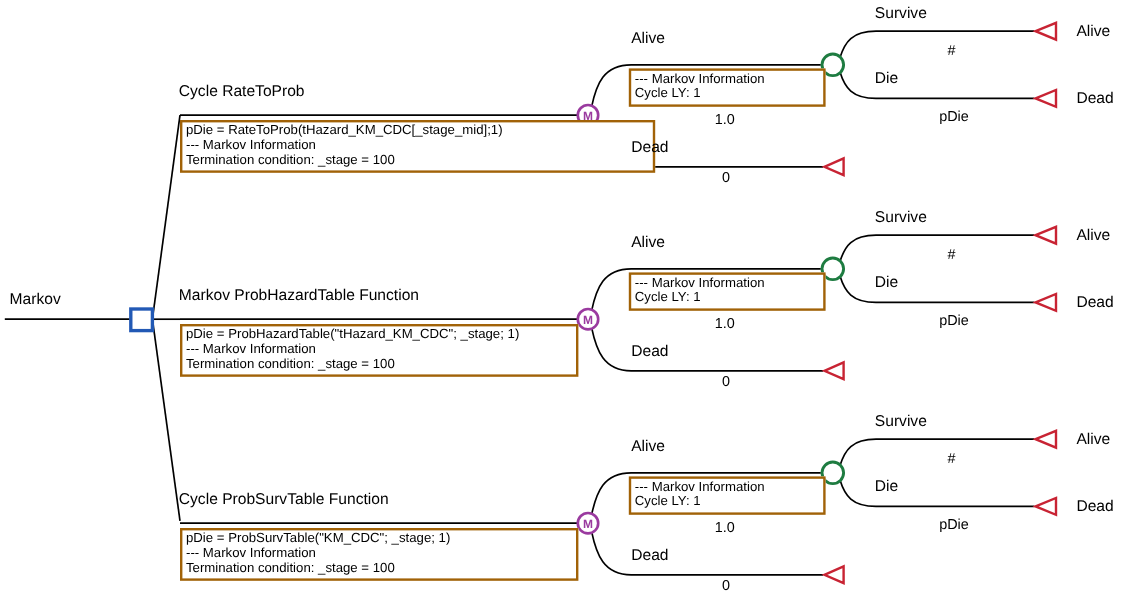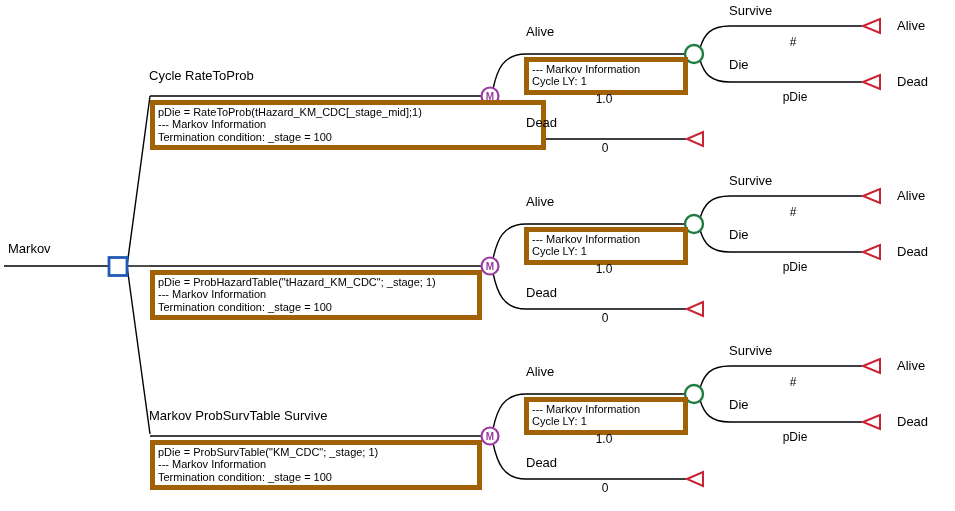--- a/index.html
+++ b/index.html
@@ -12,21 +12,21 @@
   .decisionnode{fill:#fff;stroke:var(--decision_blue,#2259b5);stroke-width:2.8;}
   .mnode{fill:#fff;stroke:var(--markov_purple,#9a3a9f);stroke-width:2.2;}
   .mletter{fill:var(--markov_purple,#9a3a9f);font:700 10px "Liberation Sans",sans-serif;text-anchor:middle;}
   .chancenode{fill:#fff;stroke:var(--chance_green,#1e7c41);stroke-width:2.4;}
   .termnode{fill:#fff;stroke:var(--terminal_red,#c82333);stroke-width:2;stroke-linejoin:miter;}
   .row{position:absolute;left:0;width:955px;height:170px;}
   .row-svg{width:955px;height:170px;}
   .lbl{position:absolute;font-size:13px;line-height:14px;color:#000000;white-space:nowrap;}
   .prob{position:absolute;font-size:12px;line-height:13px;color:#000;text-align:center;white-space:nowrap;}
   .nodebox{
-    position:absolute;box-sizing:border-box;background:#fff;border:5px solid #a16207;
+    position:absolute;box-sizing:border-box;background:#fff;border:2px solid #a16207;
     font-size:11px;line-height:12.4px;padding:1px 3px 2px 3px;white-space:nowrap;color:#000;
   }
 </style>
 </head>
 <body>
 
 <svg id="root-svg" width="955" height="511" viewBox="0 0 955 511">
   <path class="ln" d="M4 266 H108"></path>
   <path class="ln" d="M127 266 L150 96"></path>
   <path class="ln" d="M127 266 H150"></path>
@@ -90,20 +90,21 @@
       <path class="ln" d="M700 48 C704 35 710 26 730 26 L862 26"></path>
       <path class="ln" d="M700 60 C704 73 710 82 730 82 L862 82"></path>
       <circle class="mnode" cx="490" cy="96" r="8.5"></circle>
       <text class="mletter" x="490" y="100">M</text>
       <circle class="chancenode" cx="694" cy="54" r="9"></circle>
       <polygon class="termnode" points="687,139 703,132 703,146"></polygon>
       <polygon class="termnode" points="863,26 880,19 880,33"></polygon>
       <polygon class="termnode" points="863,82 880,75 880,89"></polygon>
     </svg>
 
+    <div class="lbl" style="left:149px;top:69px;">Markov ProbHazardTable Function</div>
 
     <div class="nodebox" style="left:150px;top:100px;width:332px;">
       <div>pDie = ProbHazardTable("tHazard_KM_CDC"; _stage; 1)</div>
       <div>--- Markov Information</div>
       <div>Termination condition: _stage = 100</div>
     </div>
 
     <div class="lbl" style="left:526px;top:25px;">Alive</div>
 
     <div class="nodebox" style="left:524px;top:57px;width:164px;">
@@ -134,21 +135,21 @@
       <path class="ln" d="M700 48 C704 35 710 26 730 26 L862 26"></path>
       <path class="ln" d="M700 60 C704 73 710 82 730 82 L862 82"></path>
       <circle class="mnode" cx="490" cy="96" r="8.5"></circle>
       <text class="mletter" x="490" y="100">M</text>
       <circle class="chancenode" cx="694" cy="54" r="9"></circle>
       <polygon class="termnode" points="687,139 703,132 703,146"></polygon>
       <polygon class="termnode" points="863,26 880,19 880,33"></polygon>
       <polygon class="termnode" points="863,82 880,75 880,89"></polygon>
     </svg>
 
-    <div class="lbl" style="left:149px;top:69px;">Markov ProbSurvTable Survive</div>
+    <div class="lbl" style="left:149px;top:69px;">Cycle ProbSurvTable Function</div>
 
     <div class="nodebox" style="left:150px;top:100px;width:332px;">
       <div>pDie = ProbSurvTable("KM_CDC"; _stage; 1)</div>
       <div>--- Markov Information</div>
       <div>Termination condition: _stage = 100</div>
     </div>
 
     <div class="lbl" style="left:526px;top:25px;">Alive</div>
 
     <div class="nodebox" style="left:524px;top:57px;width:164px;">

